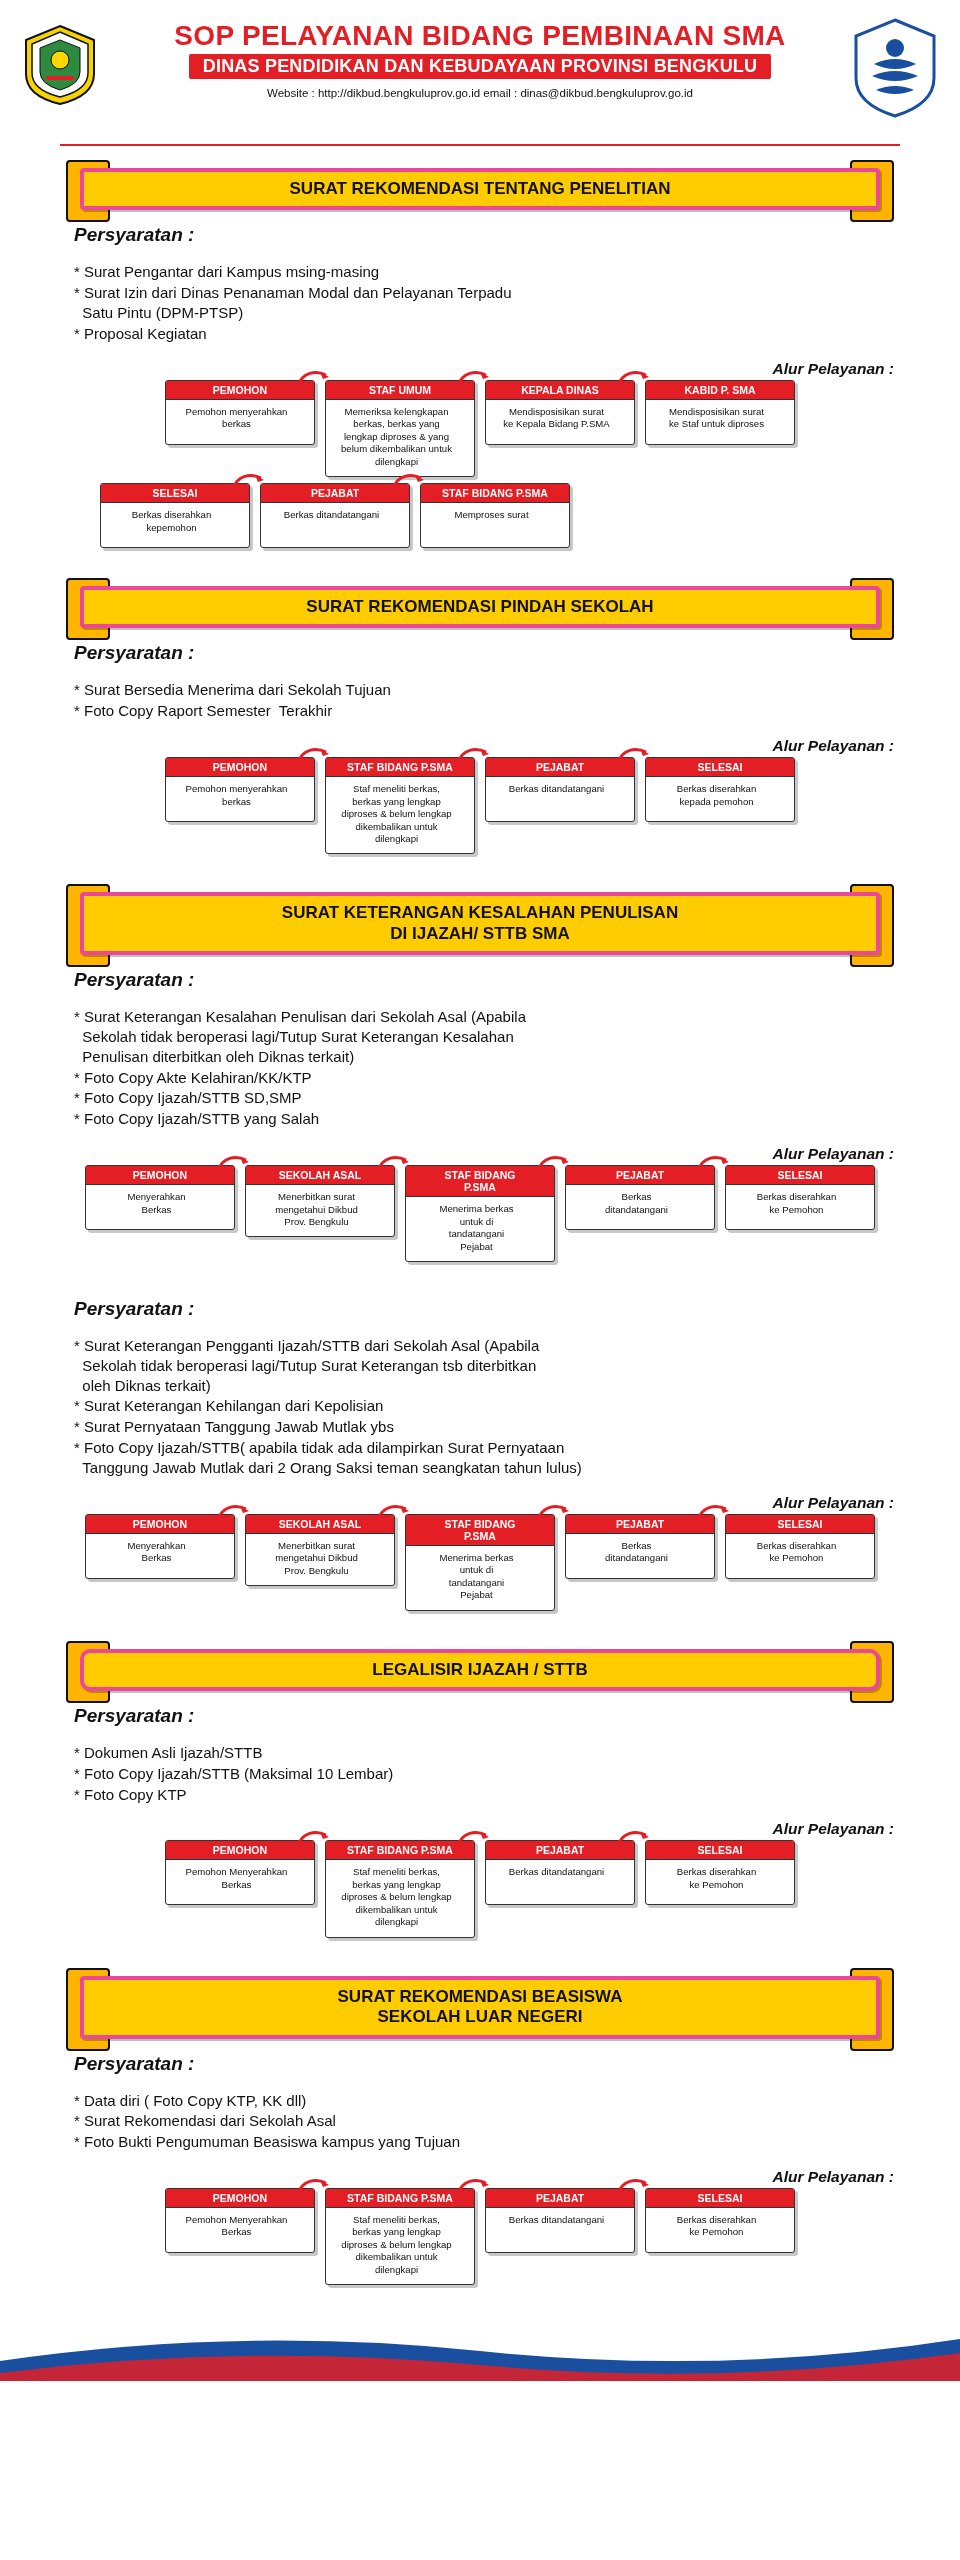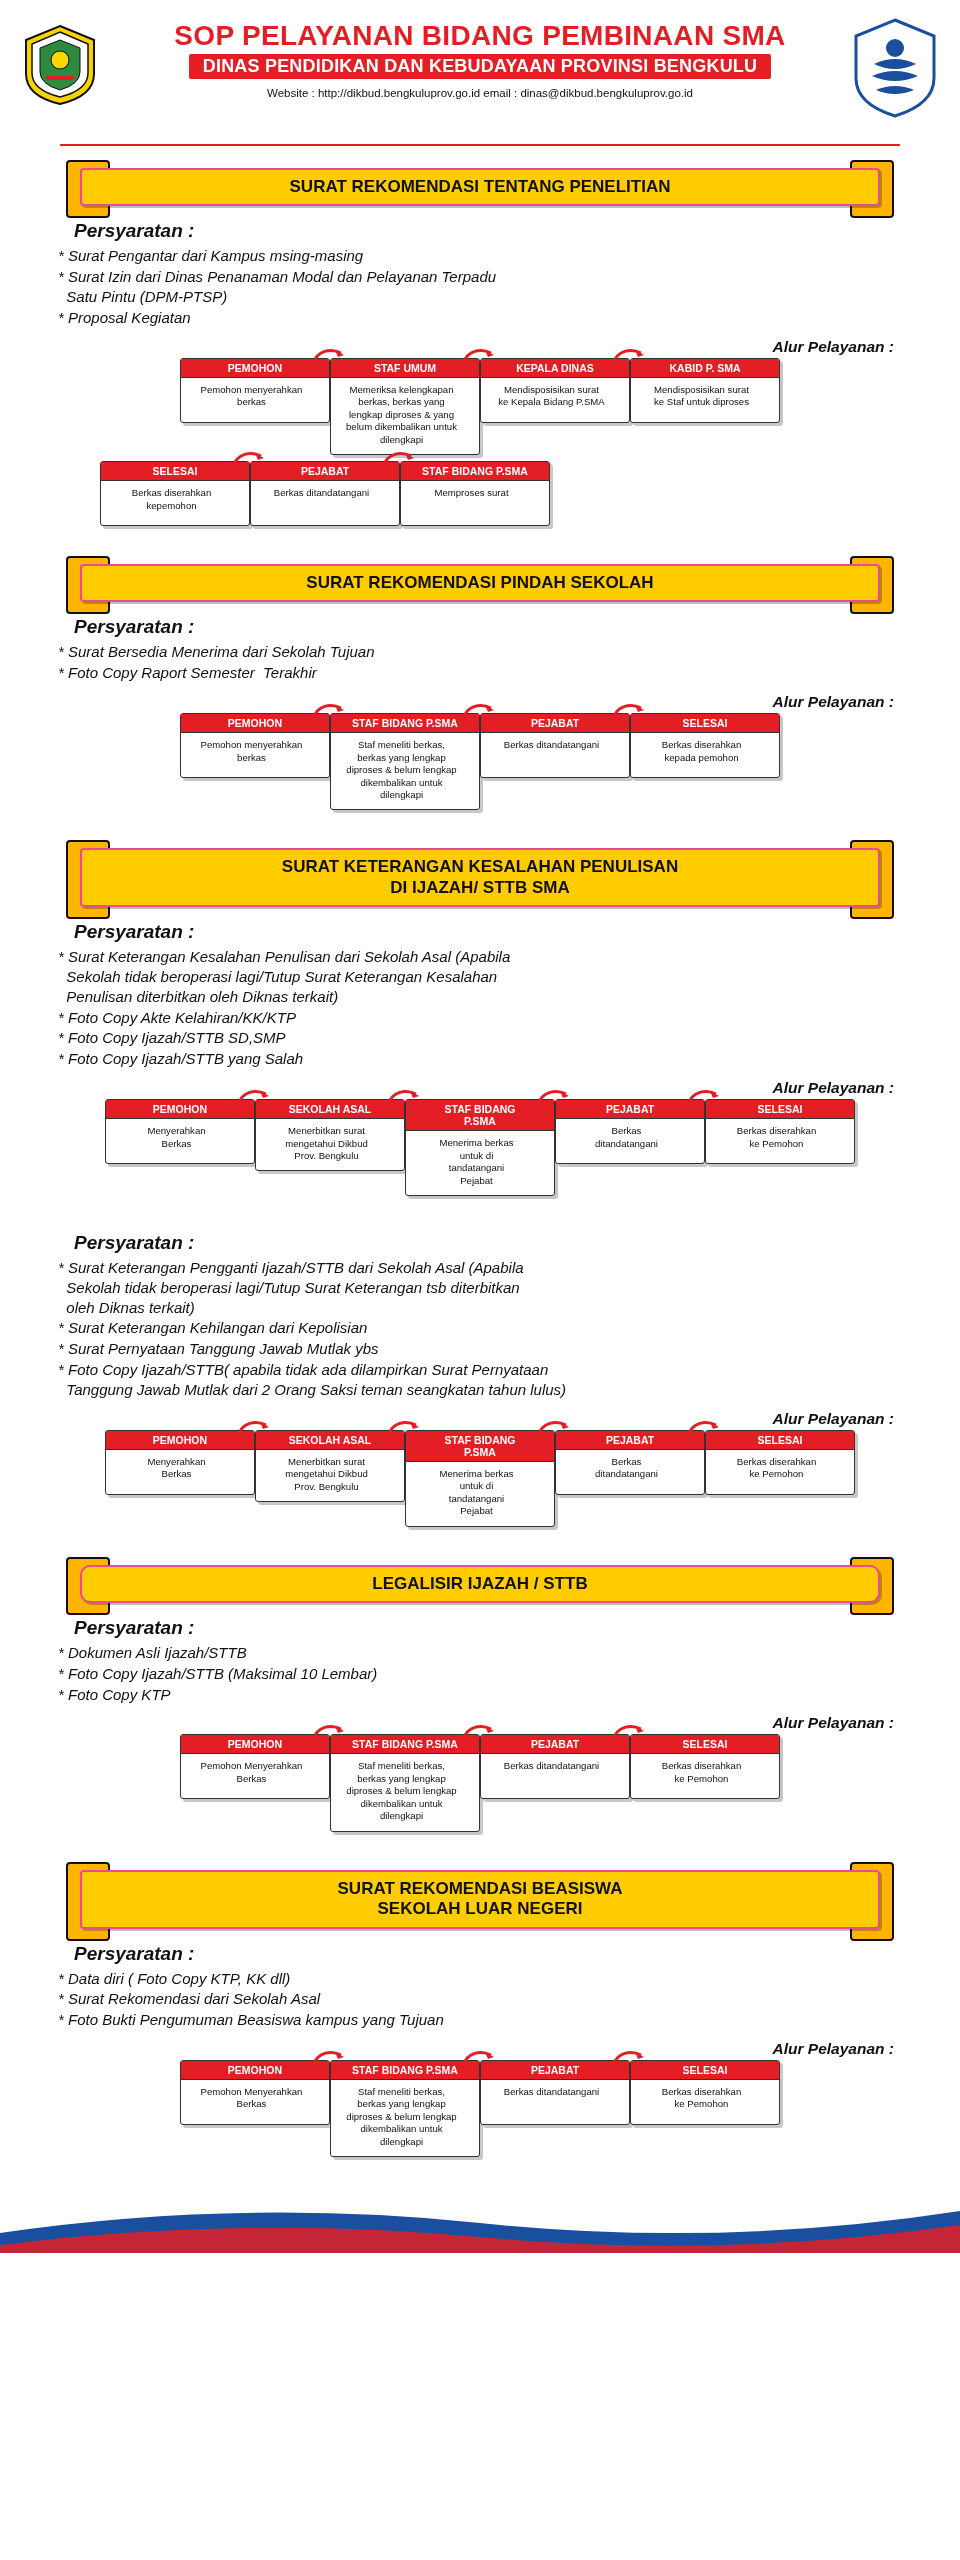--- a/index.html
+++ b/index.html
@@ -51,21 +51,21 @@
   
   .banner-wrap {
     position:relative;
     margin:16px auto 4px auto;
     width:800px;
     height:auto;
   }
   .banner {
     position:relative;
     background:#ffcc00;
-    border:2px solid #ec4899;
+    border:4px solid #ec4899;
     border-radius:4px;
     text-align:center;
     padding:7px 60px;
     font-weight:bold;
     font-size:17px;
     color:#111;
     line-height:1.2;
     box-shadow:2px 2px 0 rgba(0,0,0,0.25);
     z-index:2;
   }
@@ -85,34 +85,34 @@
 
   
   .pers {
     margin:14px 0 4px 0;
     padding:0 58px;
   }
   .pers h3 {
     margin:0 0 4px 16px;
     font-size:19px; font-style:italic; font-weight:bold; color:#111;
   }
-  .pers ul { margin:0; padding:0; list-style:none;font-style:italic; }
+  .pers ul { margin:16px; padding:0; list-style:none; }
   .pers li {
     font-size:15px; color:#111; line-height:1.32; margin-bottom:1px;
     white-space:pre-wrap;
   }
 
   
   .alur-label {
     text-align:right; padding:0 66px 2px 0;
     font-size:15.5px; font-style:italic; font-weight:bold; color:#111;
   }
   .flow {
     display:flex; justify-content:center; align-items:flex-start;
-    padding:0 52px 0 52px; position:relative;
+    gap:10px; padding:0 52px 0 52px; position:relative;
   }
   .flow.left { justify-content:flex-start; padding-left:100px; }
   .node {
     position:relative;
     flex:0 0 auto;
     width:150px;
     background:#ffffff;
     border:1.5px solid #333;
     border-radius:3px;
     box-shadow:3px 3px 0 rgba(0,0,0,0.22);

